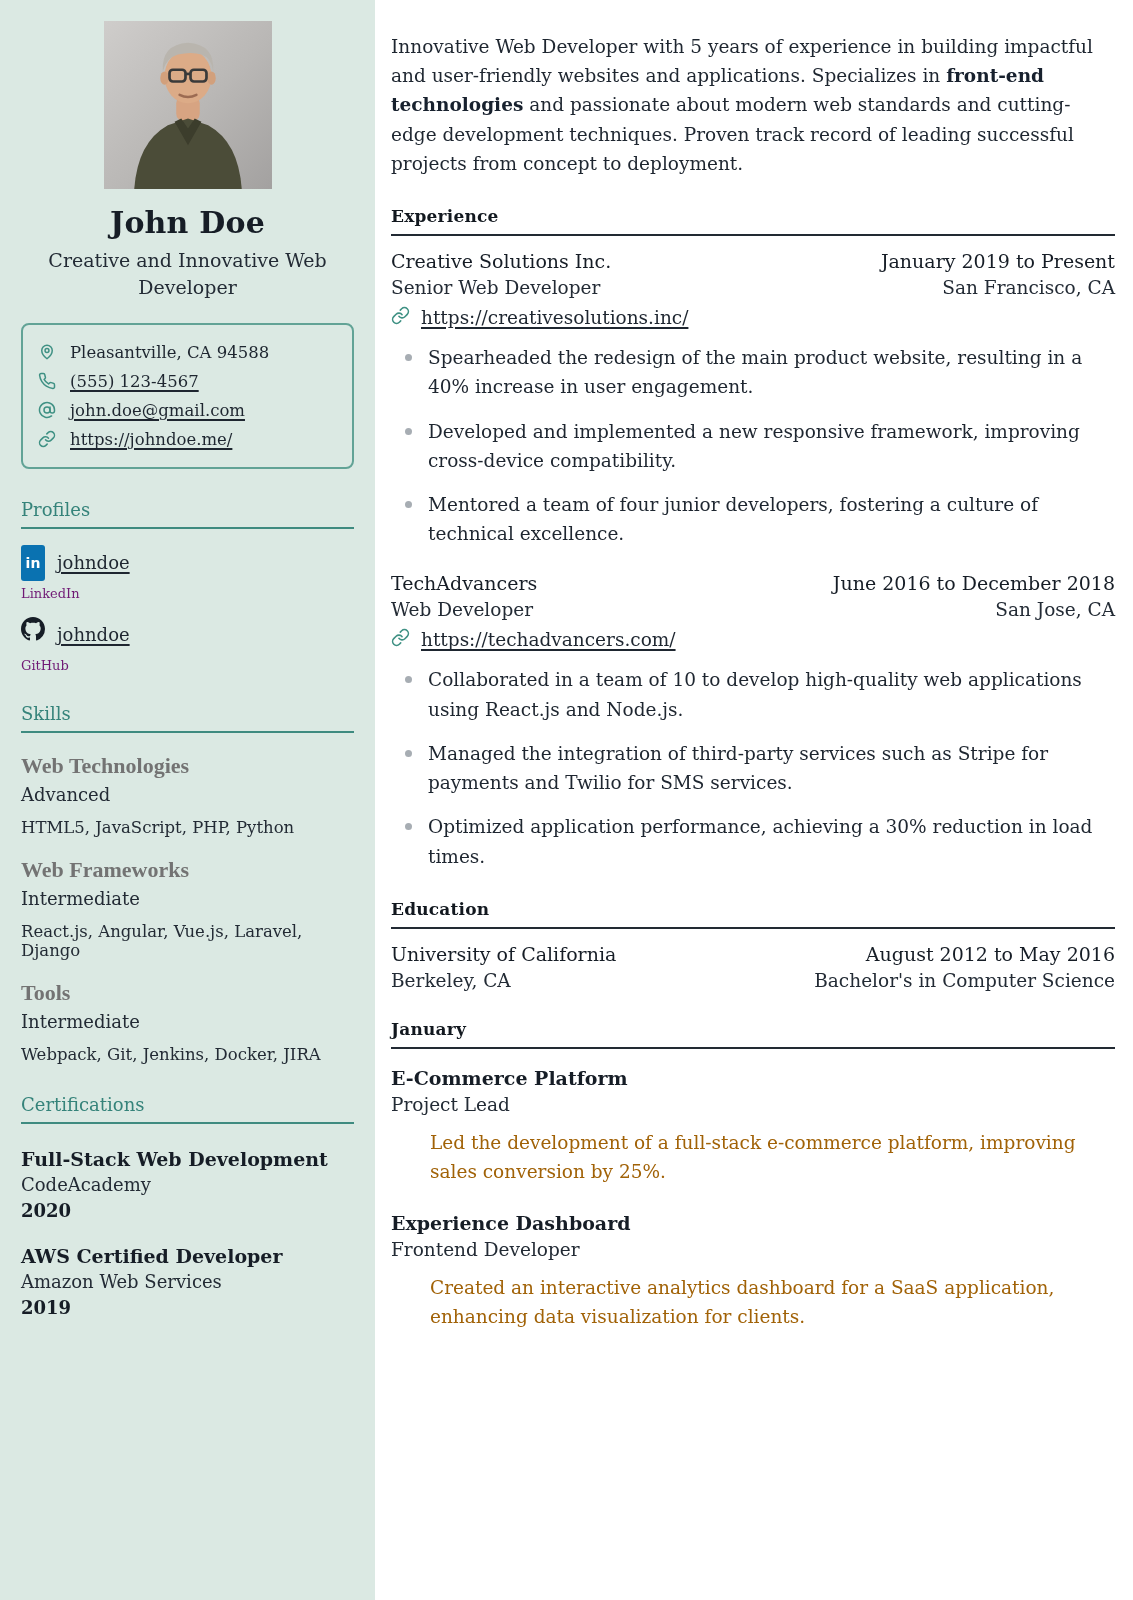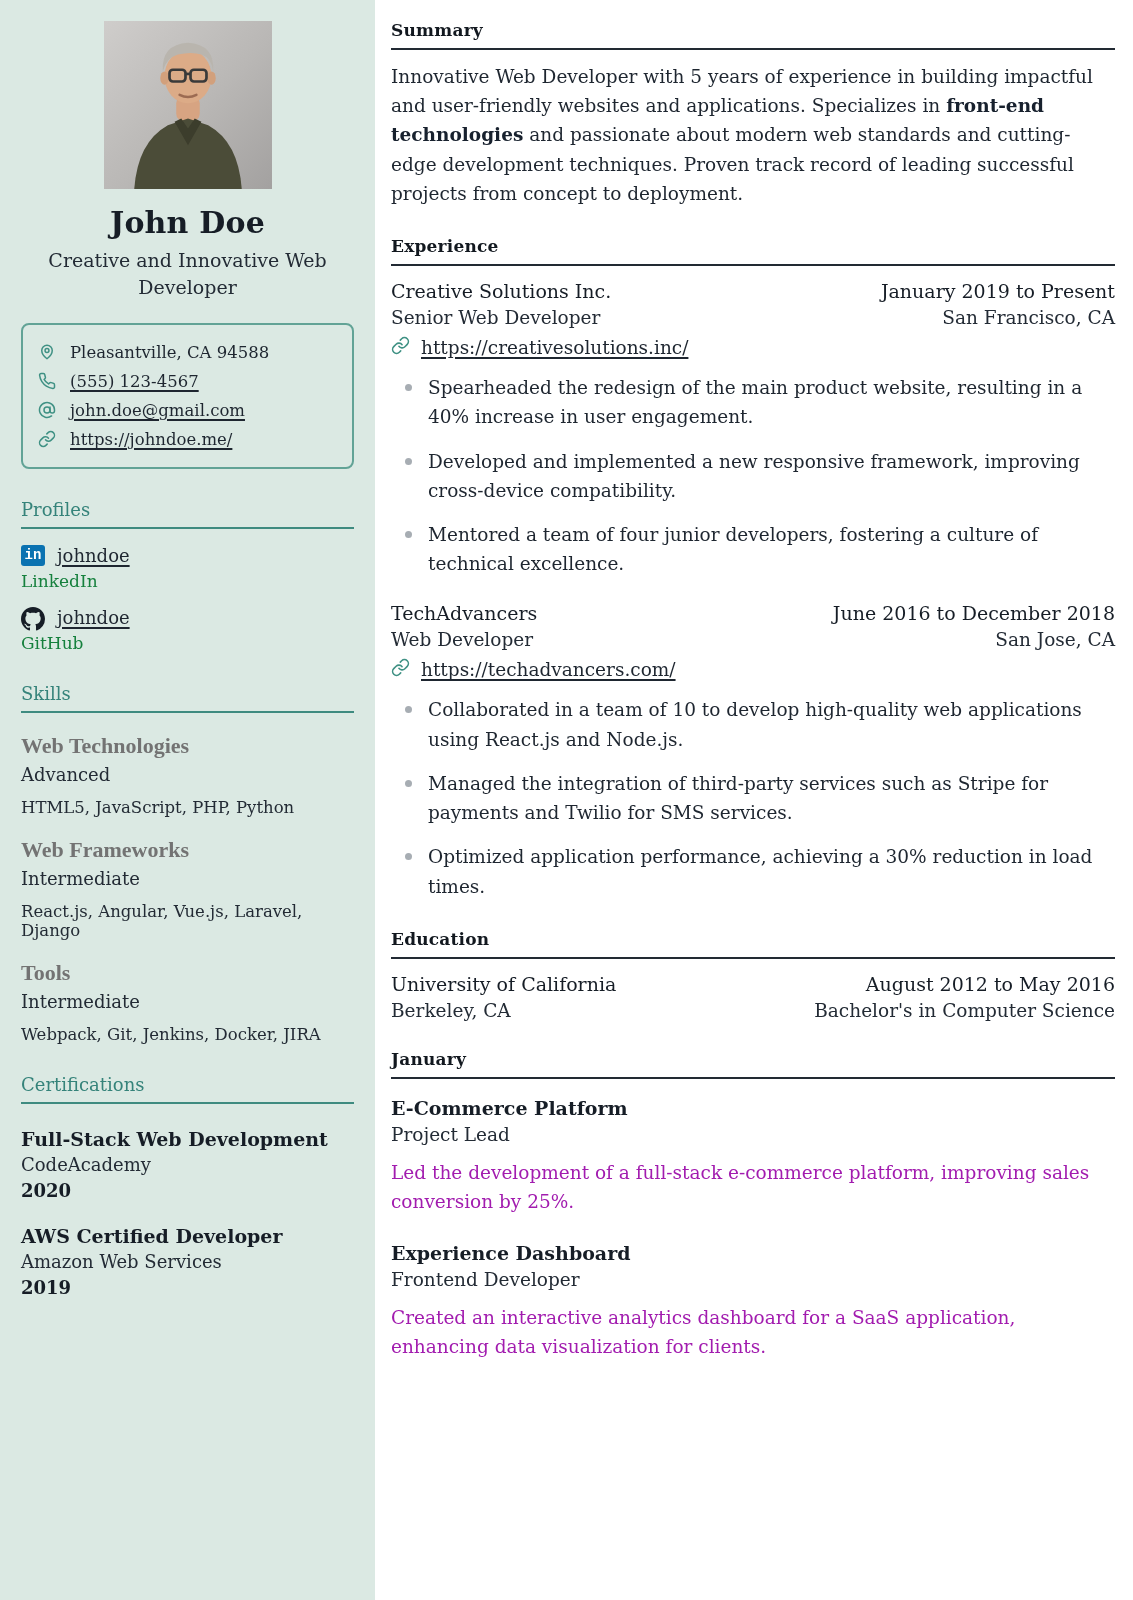--- a/index.html
+++ b/index.html
@@ -16,22 +16,22 @@
 
   .contact-box { border:2px solid #62a396; border-radius:8px; padding:8px 15px; margin-top:22px; background:#dbe9e3; }
   .contact-item { display:flex; align-items:center; gap:14px; font-size:16.5px; margin:10px 0; }
   .contact-item .ico { width:18px; height:18px; flex:0 0 18px; display:flex; align-items:center; justify-content:center; }
   .ico svg { width:18px; height:18px; stroke:#3f9184; fill:none; stroke-width:2; stroke-linecap:round; stroke-linejoin:round; }
   a.doc-link { color:#1e2630; text-decoration:underline; text-underline-offset:3px; text-decoration-thickness:1.5px; cursor:pointer; }
 
   .side-heading { color:#35837a; font-size:18px; font-weight:400; margin-top:30px; padding-bottom:7px; border-bottom:2px solid #3e8b80; }
   .profile-item { margin-top:16px; }
   .profile-row { display:flex; align-items:center; gap:12px; font-size:18px; }
-  .profile-row .badge { width:24px; height:21px; flex:0 0 24px;font-family:Liberation Mono, monospace; }
-  .profile-network { font-size:17px; margin-top:5px; color:#15803d; }
+  .profile-row .badge { width:24px; height:36px; flex:0 0 24px; }
+  .profile-network { font-size:13px; margin-top:5px; color:#701a75; }
 
   .skill-item { margin-top:20px; }
   .skill-name { font-size:22px; font-weight:700; color:#737373;font-family:Liberation Serif, serif; }
   .skill-level { font-size:18px; margin-top:5px; color:#232b35; }
   .skill-keywords { font-size:16.5px; margin-top:13px; color:#232b35; }
 
   .cert-item { margin-top:24px; }
   .cert-name { font-size:19px; font-weight:700; color:#161d26; }
   .cert-issuer { font-size:18px; margin-top:4px; color:#232b35; }
   .cert-year { font-size:18px; font-weight:700; margin-top:5px; color:#161d26; }
@@ -54,21 +54,21 @@
 
   ul.bullets { margin-top:14px; padding-left:37px; list-style:none; }
   ul.bullets li { font-size:18.5px; line-height:1.58; margin-bottom:15px; position:relative; color:#1e2630; }
   ul.bullets li::before { content:""; position:absolute; left:-23px; top:11px; width:7px; height:7px; border-radius:50%; background:#a7adb3; }
 
   .job + .job { margin-top:24px; }
 
   .project { margin-top:18px; }
   .project-name { font-size:19px; font-weight:700; color:#161d26; }
   .project-role { font-size:18.5px; margin-top:5px; color:#232b35; }
-  .project-desc { font-size:18.5px; line-height:1.58; margin-top:13px; color:#a21caf; }
+  .project-desc { font-size:18.5px; line-height:1.58; margin-top:13px; color:#a16207;margin-left:39px; }
 
   .li-badge { width:24px; height:24px; border-radius:3px; background:#0a72b1; color:#ffffff; display:flex; align-items:center; justify-content:center; font-family:"DejaVu Sans","Liberation Sans",sans-serif; font-weight:700; font-size:14px; }
   .gh-badge svg { width:24px; height:24px; fill:#161d26; }
 </style>
 </head>
 <body>
 
 <div class="page">
 
   <aside class="sidebar">
@@ -196,21 +196,20 @@
       <div class="cert-name">AWS Certified Developer</div>
       <div class="cert-issuer">Amazon Web Services</div>
       <div class="cert-year">2019</div>
     </div>
 
   </aside>
 
   <main class="main">
 
     <section class="section">
-      <h2 class="main-heading">Summary</h2>
       <p class="para"><span>Innovative Web Developer with 5 years of experience in building impactful and user-friendly websites and applications. Specializes in </span><b>front-end technologies</b><span> and passionate about modern web standards and cutting-edge development techniques. Proven track record of leading successful projects from concept to deployment.</span></p>
     </section>
 
     <section class="section">
       <h2 class="main-heading">Experience</h2>
 
       <div class="job">
         <div class="row-split">
           <span class="job-company">Creative Solutions Inc.</span>
           <span class="job-dates">January 2019 to Present</span>

